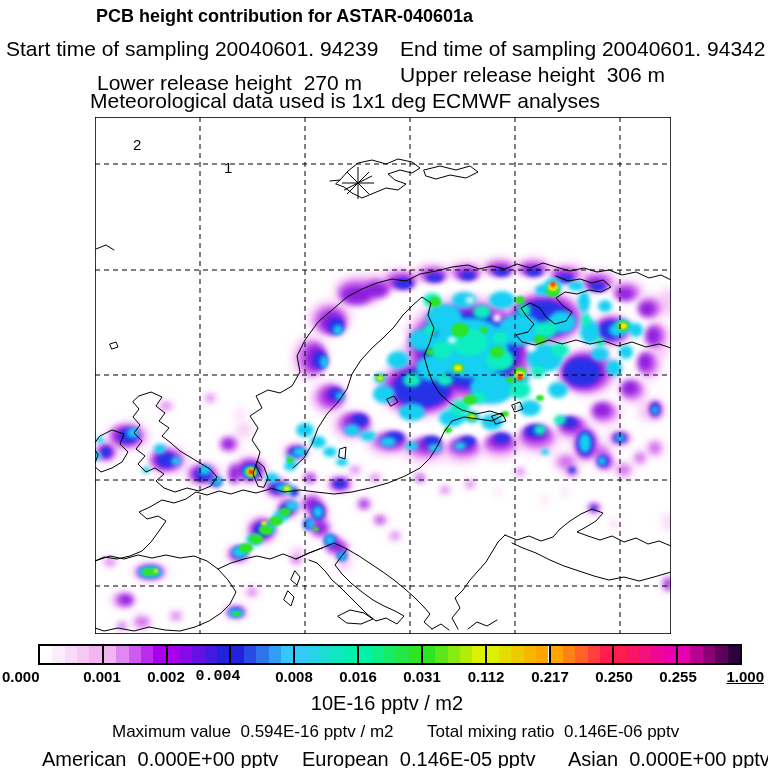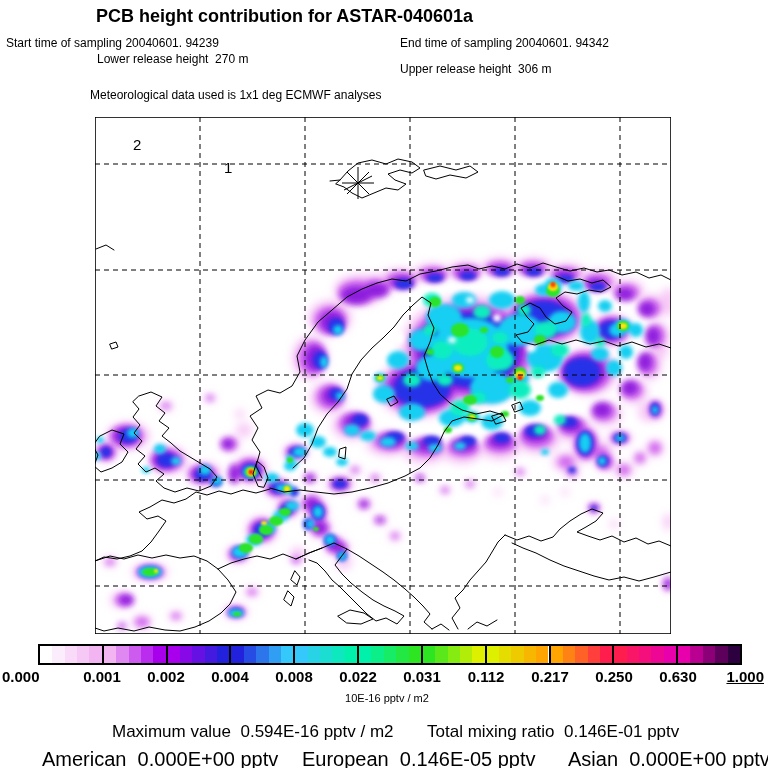--- a/index.html
+++ b/index.html
@@ -2,23 +2,23 @@
 <html><head>
 <meta charset="utf-8">
 <style>
   html,body{margin:0;padding:0;}
   body{
     width:768px;height:768px;position:relative;background:#ffffff;
     font-family:"Liberation Sans", sans-serif;color:#000;overflow:hidden;
   }
   .txt{position:absolute;white-space:pre;line-height:1.1;}
   .title{font-size:18px;font-weight:bold;}
-  .sub{font-size:12px;}
+  .sub{font-size:21px;}
   .foot{font-size:20px;}
-  .unit{font-size:11px;transform:translateX(-50%);}
+  .unit{font-size:20px;transform:translateX(-50%);}
   #map-svg{position:absolute;left:95px;top:117px;width:576px;height:517px;}
   .grid{stroke:#000;stroke-width:1;stroke-dasharray:5 4;fill:none;}
   .coast{stroke:#000;stroke-width:1;fill:none;stroke-linejoin:round;stroke-linecap:round;}
   .frame{stroke:#000;stroke-width:1.6;fill:none;}
   .marker{stroke:#000;stroke-width:1;}
   .maplabel{font-family:"Liberation Sans",sans-serif;font-size:15px;fill:#000;}
   #colorbar{
     position:absolute;left:38px;top:644px;width:704px;height:21px;
     border:2px solid #000;box-sizing:border-box;display:flex;background:#fff;
   }
@@ -29,21 +29,21 @@
     position:absolute;top:668px;font-size:15px;font-weight:bold;
     transform:translateX(-50%);white-space:pre;
   }
 </style>
 </head>
 <body>
 
 <div class="txt title" style="left:96px;top:7px;">PCB height contribution for ASTAR-040601a</div>
 <div class="txt sub" style="left:6px;top:37px;">Start time of sampling 20040601. 94239</div>
 <div class="txt sub" style="left:400px;top:37px;">End time of sampling 20040601. 94342</div>
-<div class="txt sub" style="left:97px;top:53px;">Lower release height  270 m</div>
+<div class="txt sub" style="left:97px;top:71px;">Lower release height  270 m</div>
 <div class="txt sub" style="left:400px;top:63px;">Upper release height  306 m</div>
 <div class="txt sub" style="left:90px;top:89px;">Meteorological data used is 1x1 deg ECMWF analyses</div>
 
 <svg id="map-svg" viewBox="95 117 576 517">
   <defs>
     <filter id="b4" x="-60%" y="-60%" width="220%" height="220%">
         <feGaussianBlur stdDeviation="4.5"></feGaussianBlur>
       </filter>
     <filter id="b3" x="-60%" y="-60%" width="220%" height="220%">
         <feGaussianBlur stdDeviation="3"></feGaussianBlur>
@@ -642,29 +642,29 @@
       <div class="cb-step" style="background: rgb(185, 0, 145);"></div>
       <div class="cb-step" style="background: rgb(139, 0, 118);"></div>
       <div class="cb-step" style="background: rgb(92, 0, 91);"></div>
       <div class="cb-step" style="background: rgb(45, 0, 64);"></div>
     </div>
   </div>
 <div id="cb-labels">
     <span class="cb-label" style="left: 2px; transform: none;">0.000</span>
     <span class="cb-label" style="left: 102px;">0.001</span>
     <span class="cb-label" style="left: 166px;">0.002</span>
-    <span class="cb-label" style="left: 230px;">0.004</span>
+    <span class="cb-label" style="left: 218px; font-family: Liberation Mono, monospace;">0.004</span>
     <span class="cb-label" style="left: 294px;">0.008</span>
-    <span class="cb-label" style="left: 358px;">0.022</span>
+    <span class="cb-label" style="left: 358px;">0.016</span>
     <span class="cb-label" style="left: 422px;">0.031</span>
     <span class="cb-label" style="left: 486px;">0.112</span>
     <span class="cb-label" style="left: 550px;">0.217</span>
     <span class="cb-label" style="left: 614px;">0.250</span>
-    <span class="cb-label" style="left: 678px;">0.630</span>
+    <span class="cb-label" style="left: 678px;">0.255</span>
     <span class="cb-label" style="left: auto; right: 4px; transform: none; text-decoration: underline;">1.000</span>
   </div>
 <div class="txt unit" style="left:387px;top:692px;">10E-16 pptv / m2</div>
 
 <div class="txt foot" style="left:112px;top:723px;font-size:17px;">Maximum value  0.594E-16 pptv / m2</div>
-<div class="txt foot" style="left:427px;top:723px;font-size:17px;">Total mixing ratio  0.146E-01 pptv</div>
+<div class="txt foot" style="left:427px;top:723px;font-size:17px;">Total mixing ratio  0.146E-06 pptv</div>
 <div class="txt foot" style="left:42px;top:748px;">American  0.000E+00 pptv</div>
 <div class="txt foot" style="left:302px;top:748px;">European  0.146E-05 pptv</div>
 <div class="txt foot" style="left:558px;top:748px;margin-left:10px;">Asian  0.000E+00 pptv</div>
 
 </body></html>

